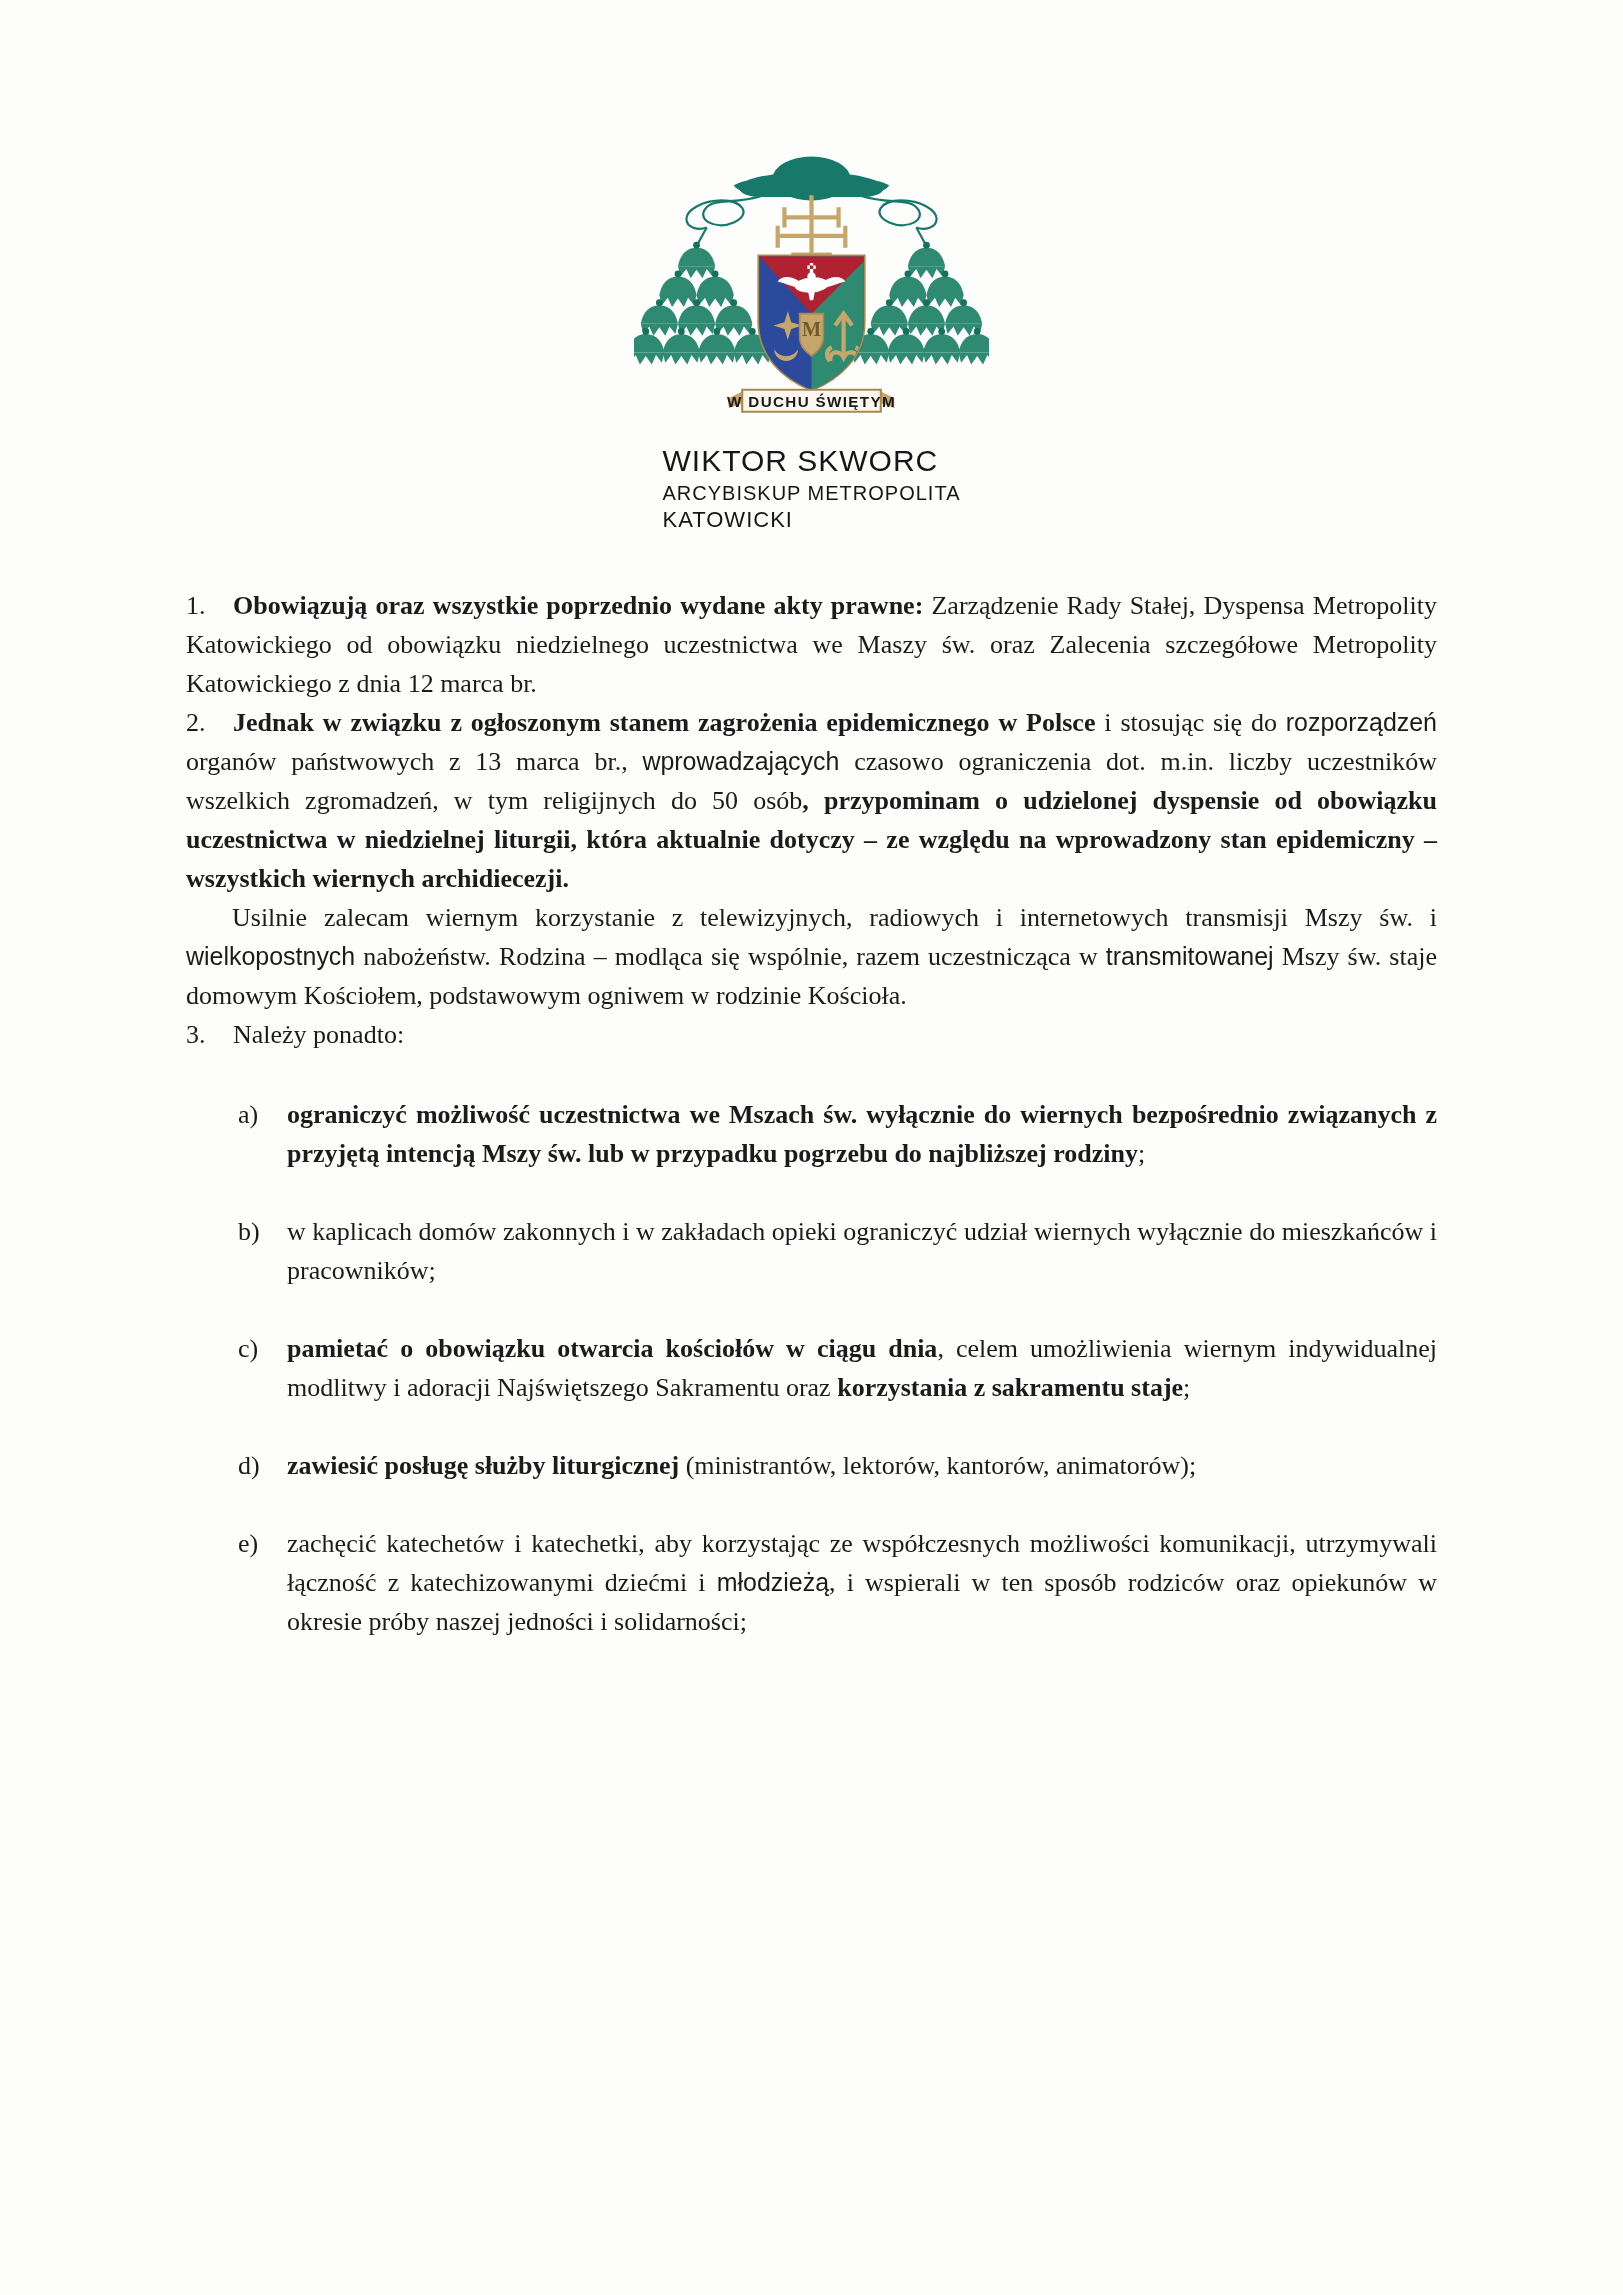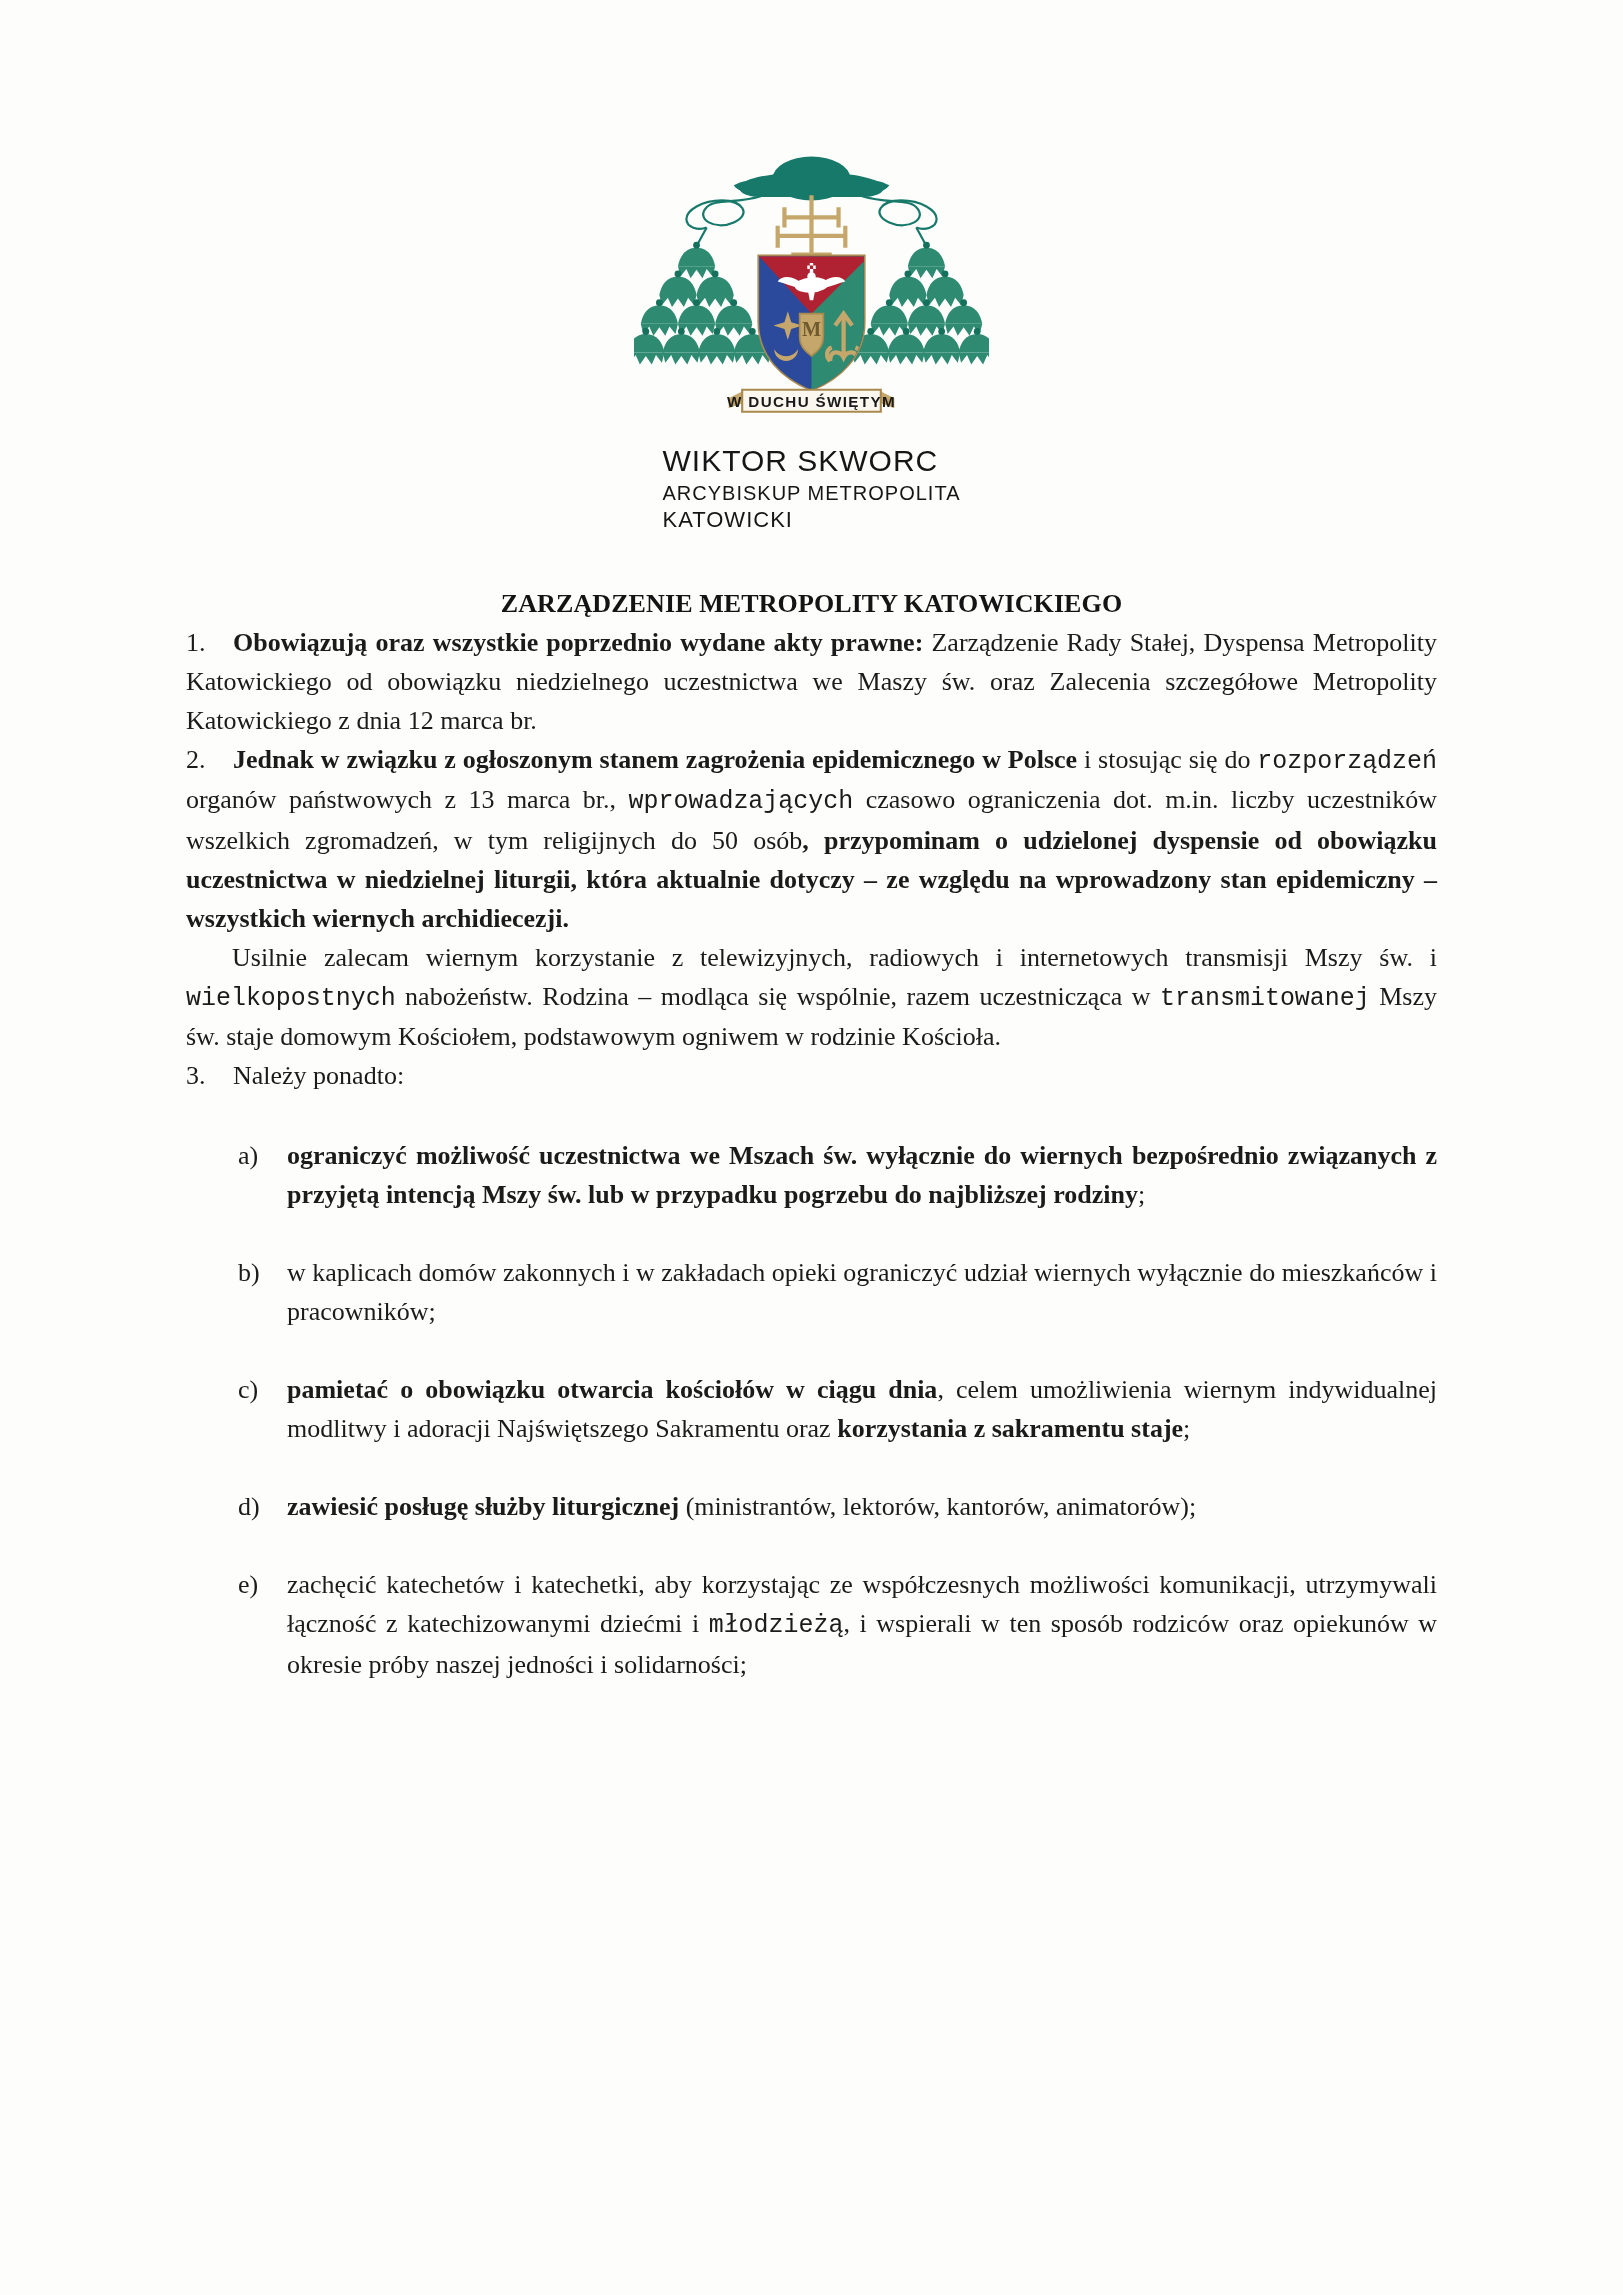--- a/index.html
+++ b/index.html
@@ -122,21 +122,21 @@
     position: absolute;
     left: 52px;
     top: 0;
     width: 42px;
     text-align: left;
     font-weight: normal;
   }
 
   
   .alt {
-    font-family: Liberation Mono, monospace;
+    font-family: Liberation Sans, sans-serif;
     font-size: 0.96em;
   }
 </style>
 </head>
 <body>
 
 <div class="page">
 
   <div class="letterhead">
 
@@ -247,21 +247,20 @@
     </div>
 
     <div class="name-block">
       <span class="ln name-line-1">WIKTOR SKWORC</span>
       <span class="ln name-line-2">ARCYBISKUP METROPOLITA</span>
       <span class="ln name-line-3">KATOWICKI</span>
     </div>
   </div>
 
   <div class="doc-title">
-    <span class="tl">ZARZĄDZENIE METROPOLITY KATOWICKIEGO</span>
   </div>
 
   <div class="body-area">
 
     <p class="para numbered sp-1">
       <span class="num-marker">1.</span><b>Obowiązują oraz wszystkie poprzednio wydane akty prawne:</b><span> Zarządzenie Rady Stałej, Dyspensa Metropolity Katowickiego od obowiązku niedzielnego uczestnictwa we Maszy św. oraz Zalecenia szczegółowe Metropolity Katowickiego z dnia 12 marca br.</span>
     </p>
 
     <p class="para numbered sp-2">
       <span class="num-marker">2.</span><b>Jednak w związku z ogłoszonym stanem zagrożenia epidemicznego w Polsce</b><span> i stosując się do </span><span class="alt">rozporządzeń</span><span> organów państwowych z 13 marca br., </span><span class="alt">wprowadzających</span><span> czasowo ograniczenia dot. m.in. liczby uczestników wszelkich zgromadzeń, w tym religijnych do 50 osób</span><b>, przypominam o udzielonej dyspensie od obowiązku uczestnictwa w niedzielnej liturgii, która aktualnie dotyczy – ze względu na wprowadzony stan epidemiczny – wszystkich wiernych archidiecezji.</b>

